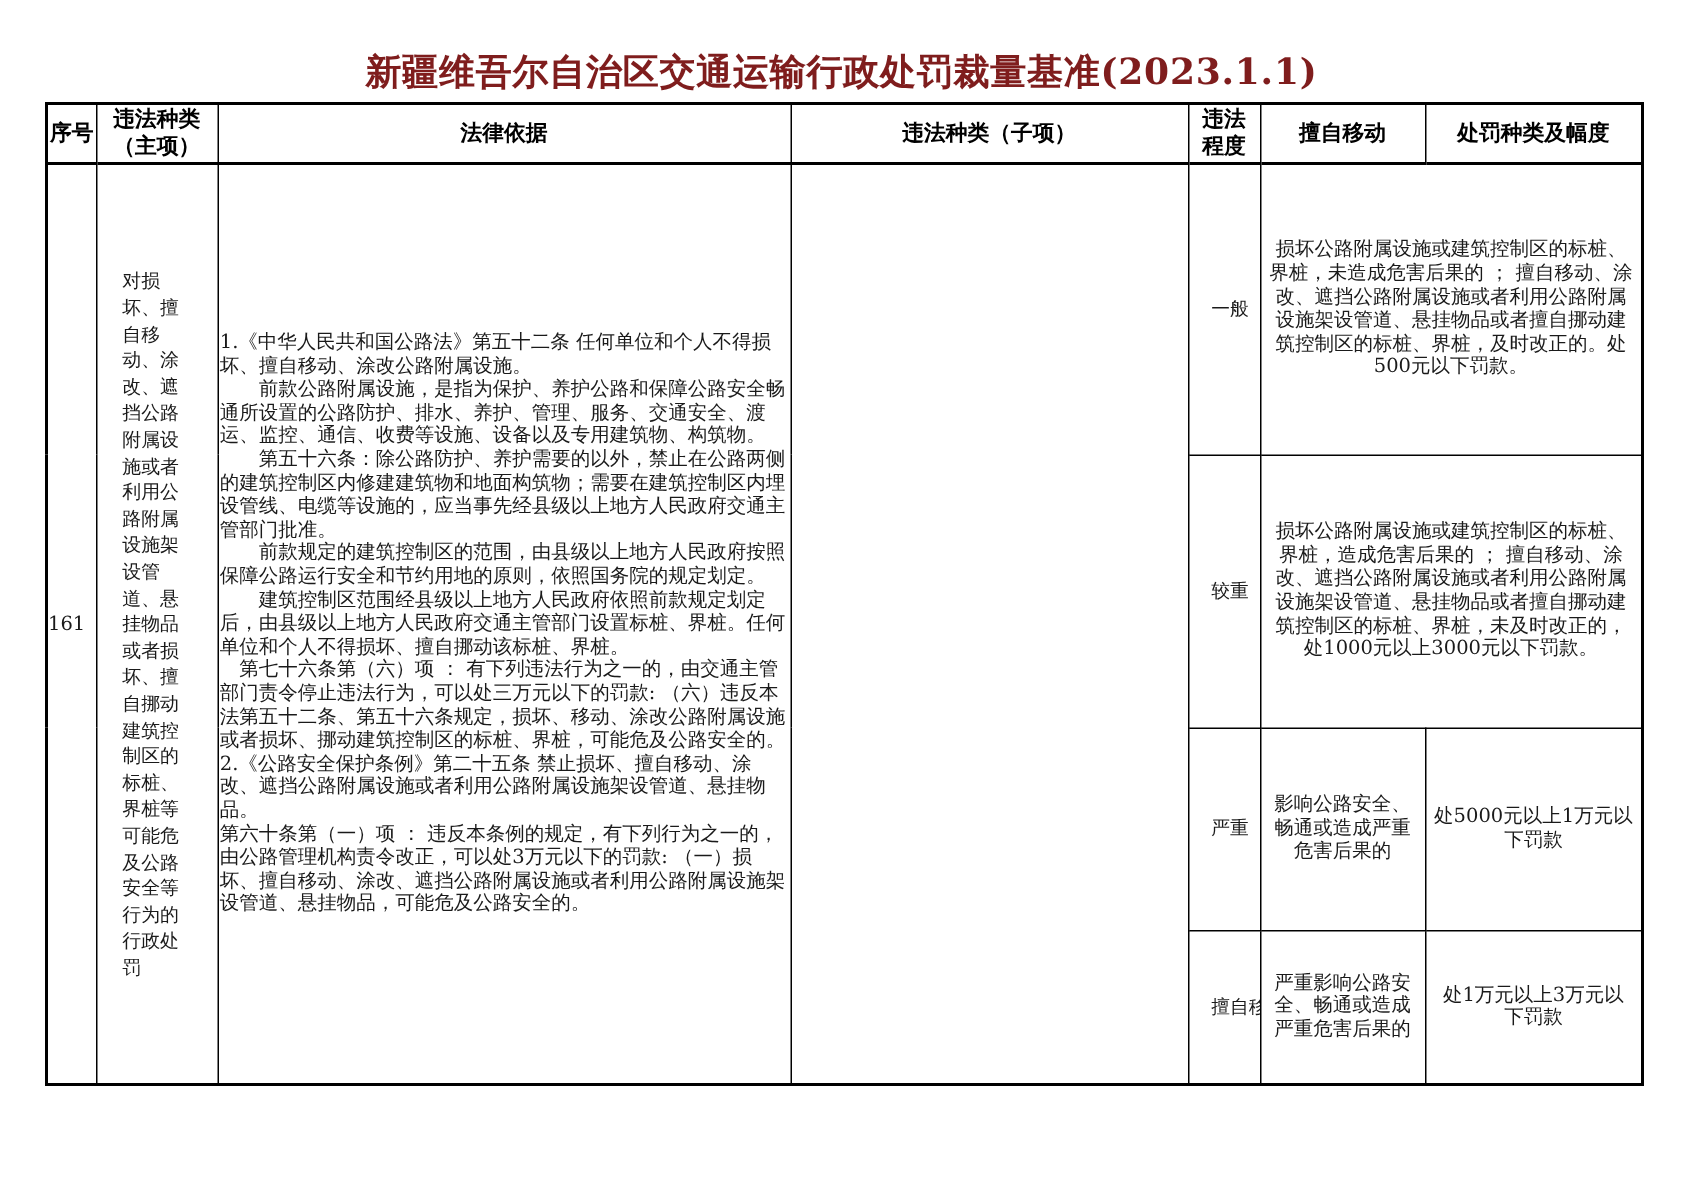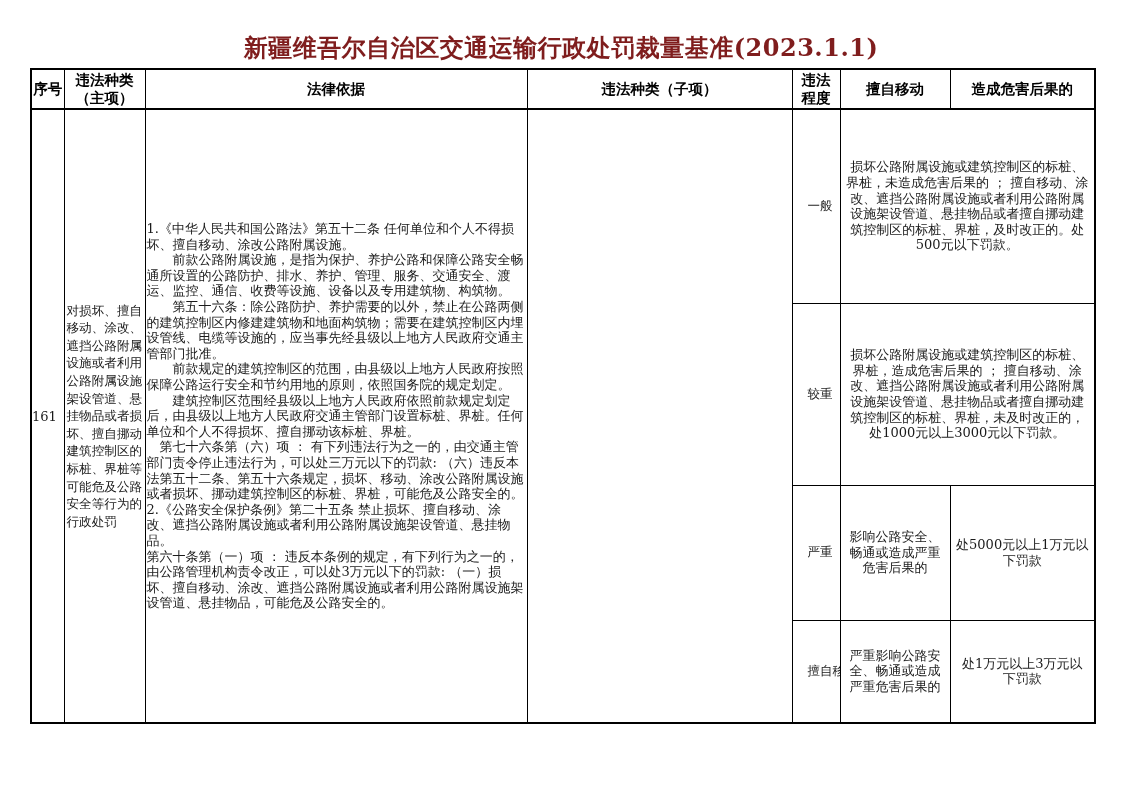--- a/index.html
+++ b/index.html
@@ -31,21 +31,21 @@
     font-weight:bold; font-size:14.5px; line-height:1.25;
     text-align:center; color:#000;
     white-space:pre-line;
     border-bottom:2px solid #000;
   }
   td.serial {
     text-align:left; font-size:13px;
   }
   td.main-cat {
     font-size:12.6px; line-height:17.6px;
-    padding:0 2px; text-align:left;margin-left:44px;
+    padding:0 17px; text-align:left;margin-left:44px;
   }
   td.legal {
     font-size:13px; line-height:15.6px;
     padding:2px 1px; text-align:left;
     white-space:pre-line;
   }
   td.sub-cat { }
   td.degree {
     text-align:center; font-size:12.5px; white-space:nowrap; padding:15px;
   }
@@ -72,21 +72,21 @@
   <tbody>
       <tr class="head" style="height:40px">
     <th>序号</th>
     <th>违法种类
 （主项）</th>
     <th>法律依据</th>
     <th>违法种类（子项）</th>
     <th>违法
 程度</th>
     <th>擅自移动</th>
-    <th>造成危害后果的</th>
+    <th>处罚种类及幅度</th>
   </tr>
   <tr style="height:194px">
     <td class="serial" rowspan="4">161</td>
     <td class="main-cat" rowspan="4">对损坏、擅自移动、涂改、遮挡公路附属设施或者利用公路附属设施架设管道、悬挂物品或者损坏、擅自挪动建筑控制区的标桩、界桩等可能危及公路安全等行为的行政处罚</td>
     <td class="legal" rowspan="4">1.《中华人民共和国公路法》第五十二条 任何单位和个人不得损坏、擅自移动、涂改公路附属设施。
 　　前款公路附属设施，是指为保护、养护公路和保障公路安全畅通所设置的公路防护、排水、养护、管理、服务、交通安全、渡运、监控、通信、收费等设施、设备以及专用建筑物、构筑物。
 　　第五十六条：除公路防护、养护需要的以外，禁止在公路两侧的建筑控制区内修建建筑物和地面构筑物；需要在建筑控制区内埋设管线、电缆等设施的，应当事先经县级以上地方人民政府交通主管部门批准。
 　　前款规定的建筑控制区的范围，由县级以上地方人民政府按照保障公路运行安全和节约用地的原则，依照国务院的规定划定。
 　　建筑控制区范围经县级以上地方人民政府依照前款规定划定后，由县级以上地方人民政府交通主管部门设置标桩、界桩。任何单位和个人不得损坏、擅自挪动该标桩、界桩。
 　第七十六条第（六）项 ： 有下列违法行为之一的，由交通主管部门责令停止违法行为，可以处三万元以下的罚款: （六）违反本法第五十二条、第五十六条规定，损坏、移动、涂改公路附属设施或者损坏、挪动建筑控制区的标桩、界桩，可能危及公路安全的。

